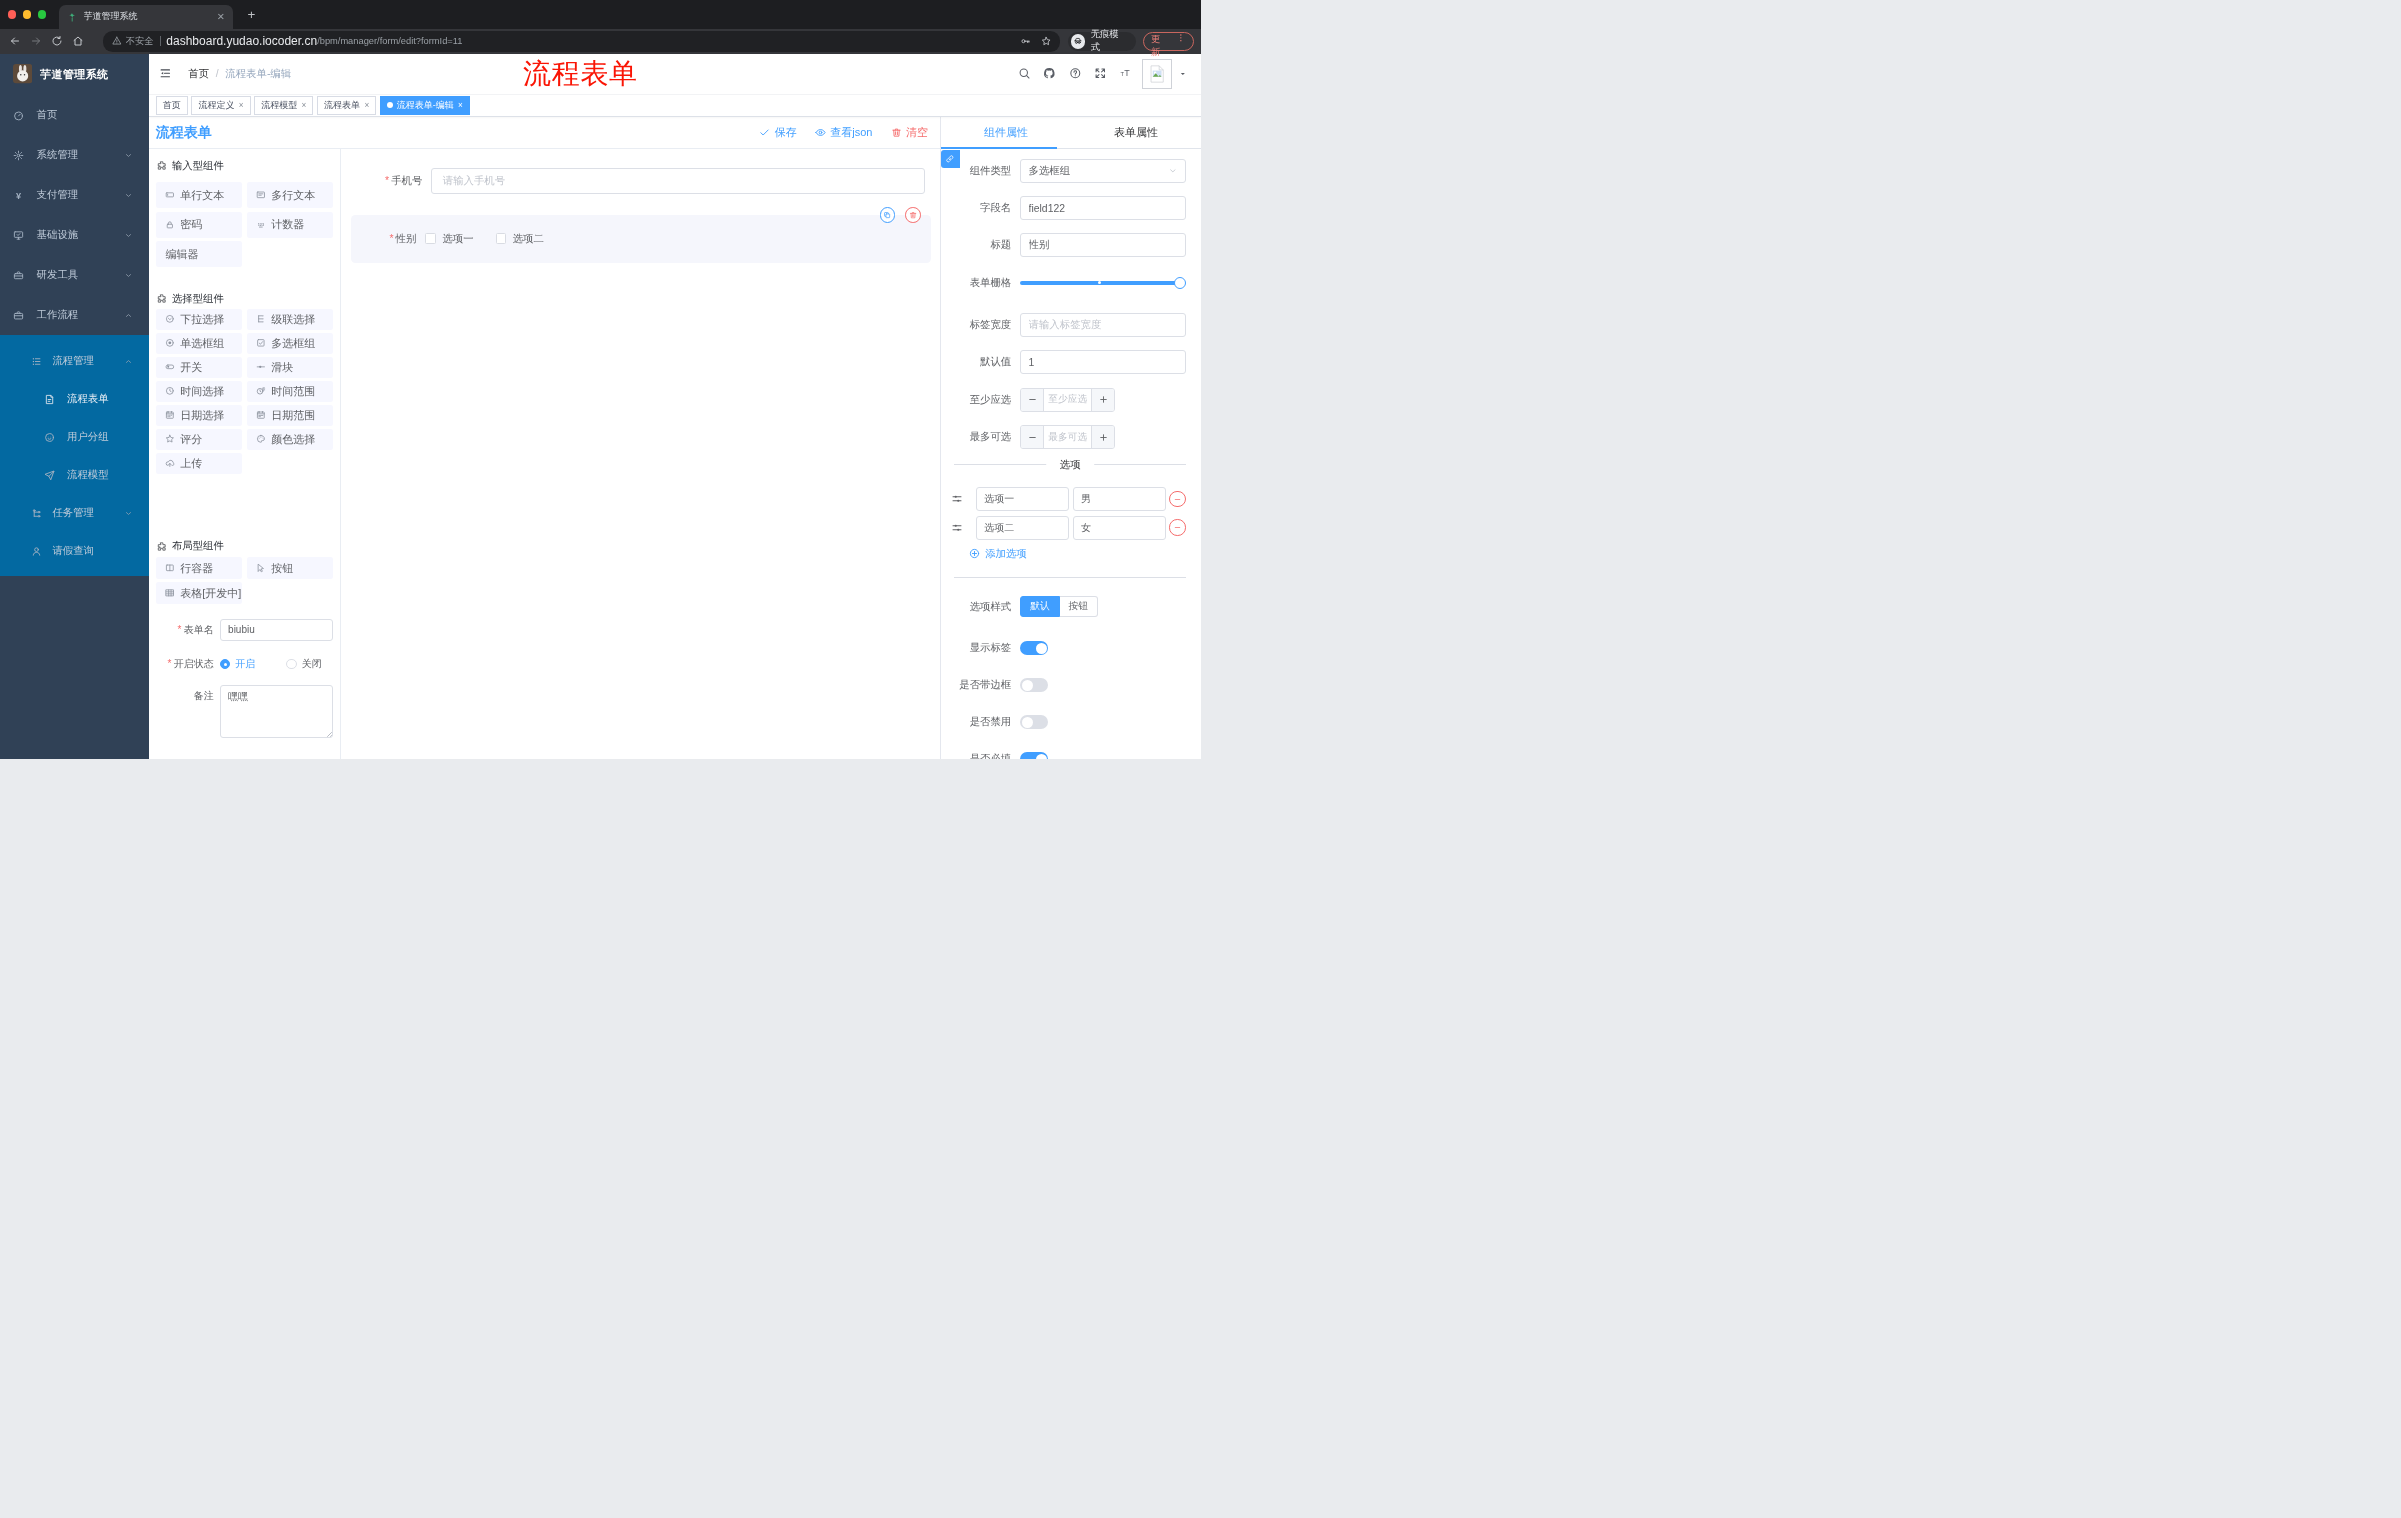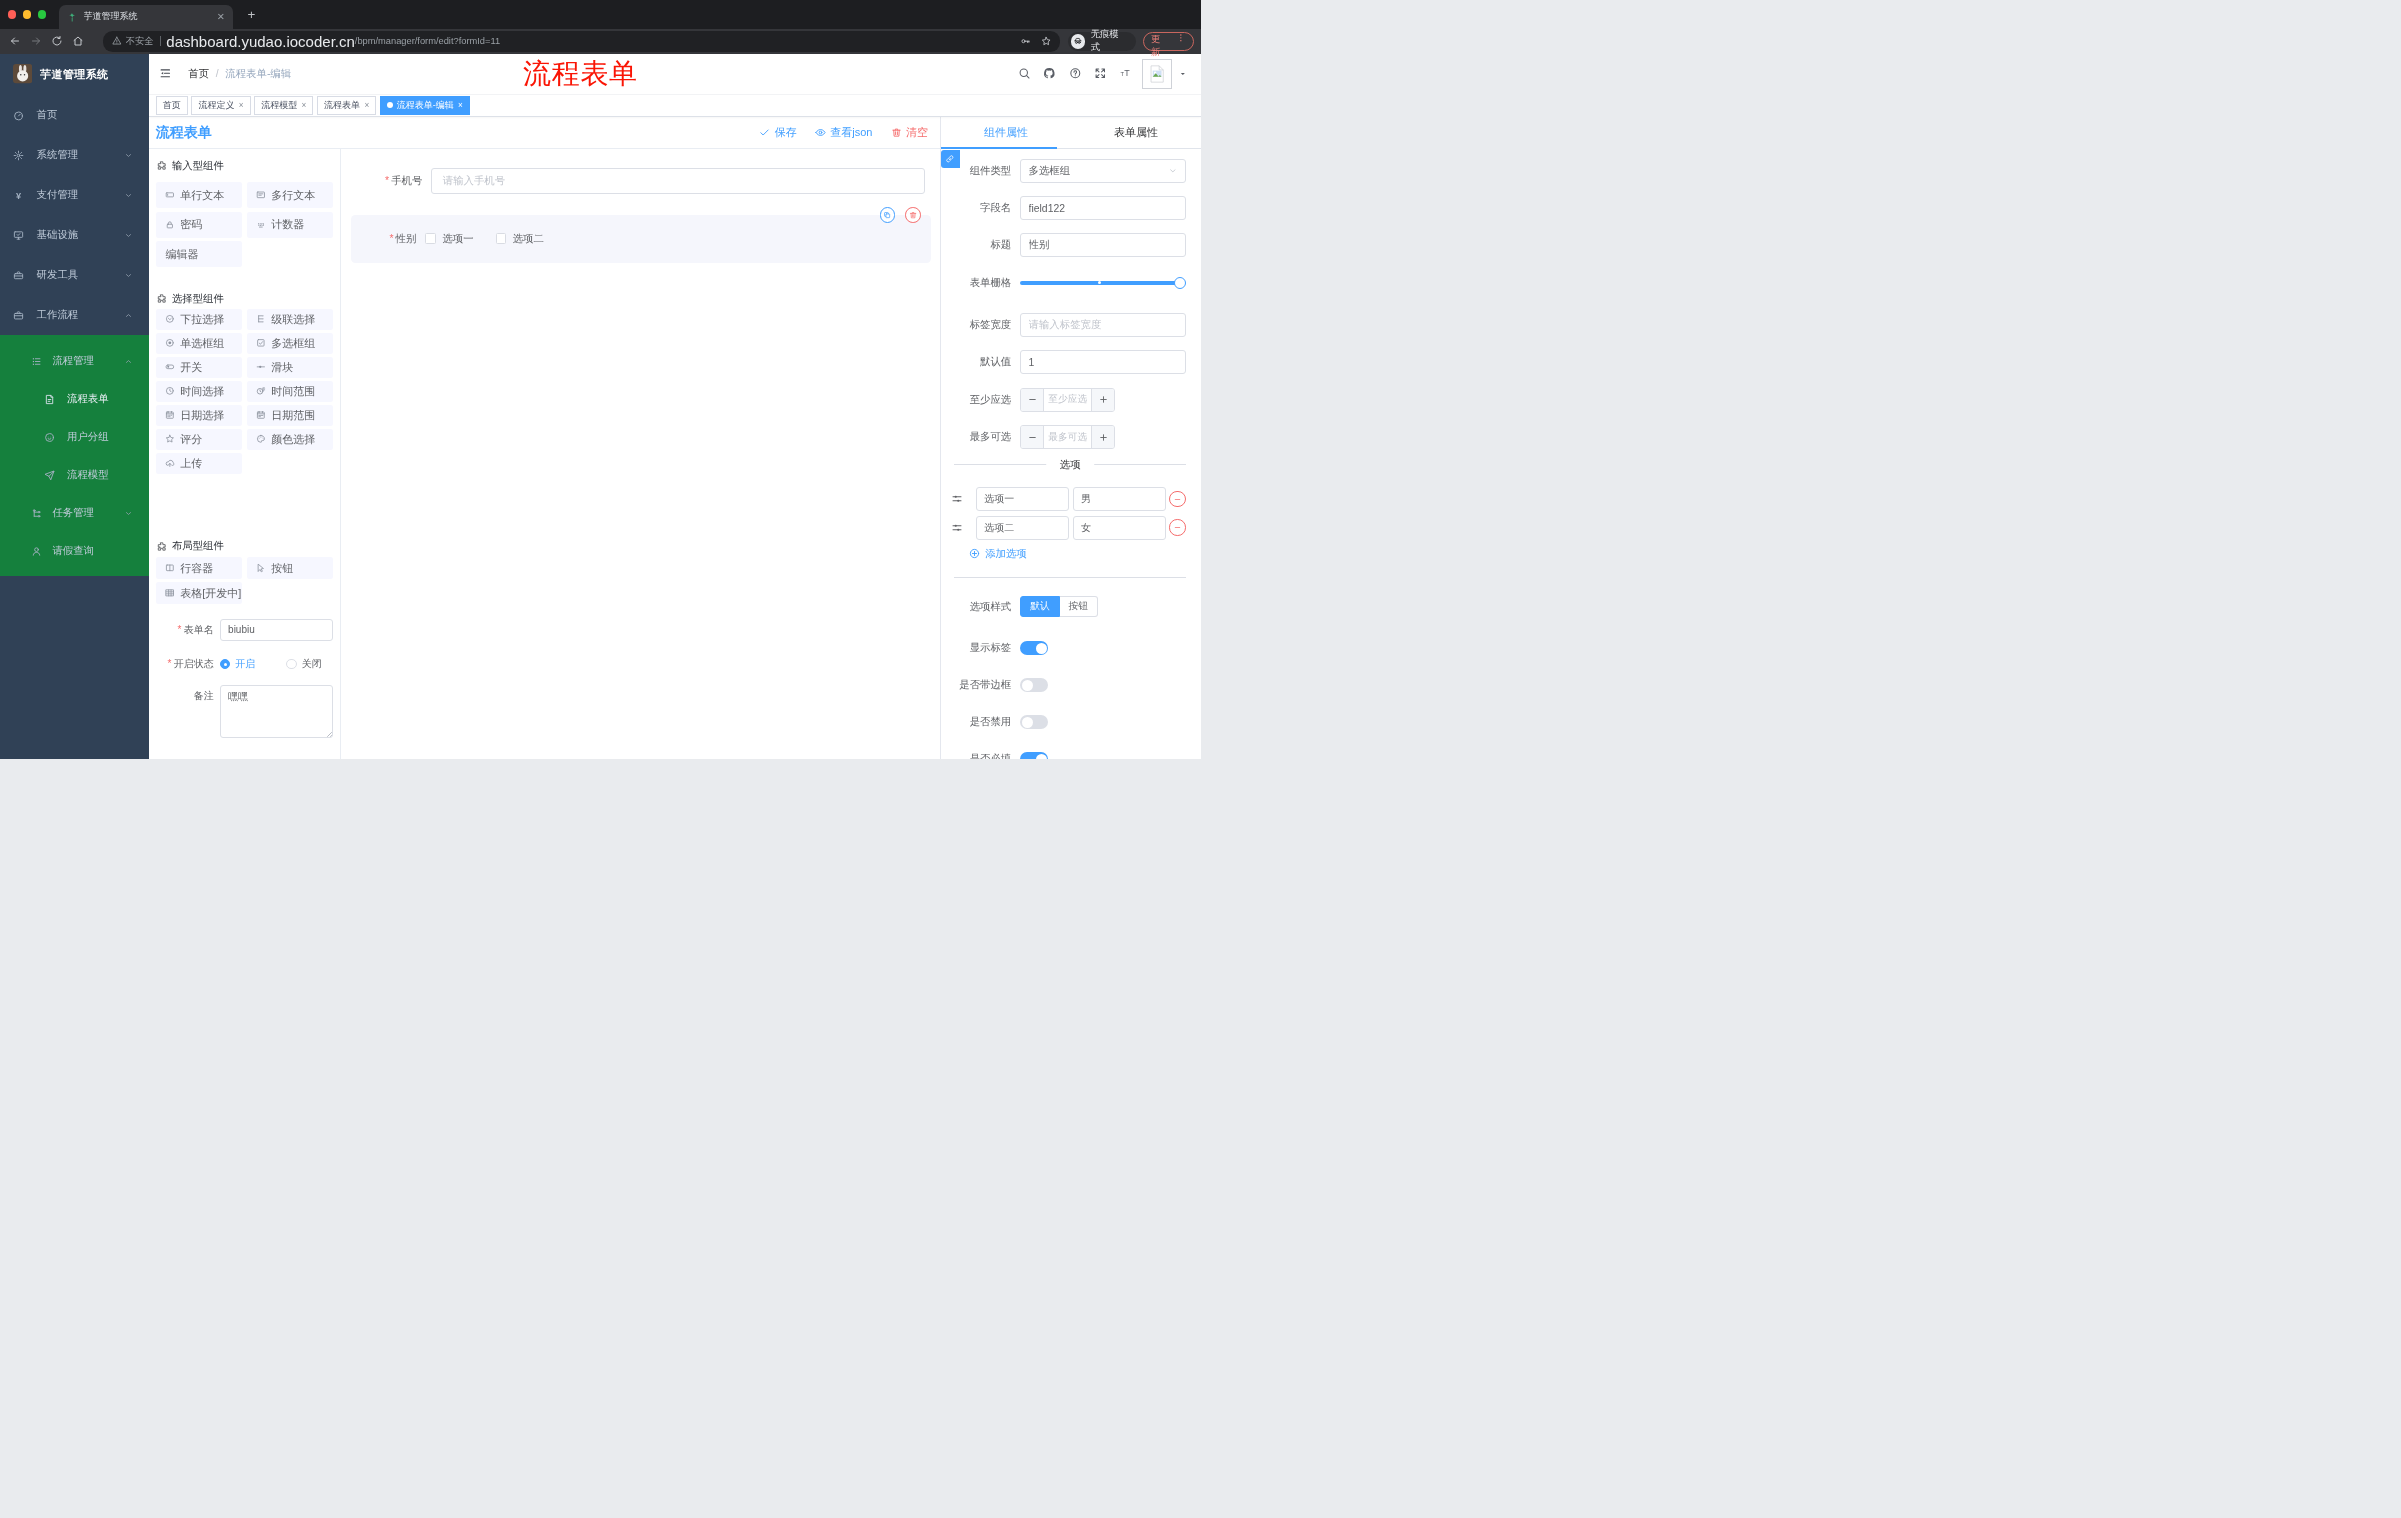--- a/index.html
+++ b/index.html
@@ -21,21 +21,21 @@
   .btab-title{flex:1;white-space:nowrap;overflow:hidden}
   .btab-x{color:#9aa0a6;font-size:9.7px}
   .newtab{position:absolute;left:243px;top:6px;color:#c0c3c7;font-size:13.4px;line-height:1;padding:2.2px 4.5px}
   .btoolbar{height:24.5px;background:#35363a;display:flex;align-items:center;padding:0 7.4px 0 9px}
   .navic{color:#c6c9cd;font-size:12px;margin-right:9px}
   .navic.dim{color:#77797d}
   .urlpill{width:959px;height:21px;background:#202124;border-radius:9.7px;display:flex;align-items:center;margin-left:10.4px;padding:0 9px}
   .secure-ic{color:#9aa0a6;font-size:9.7px;margin-right:3.7px}
   .secure-t{color:#9aa0a6;font-size:9.3px}
   .urlsep{width:0.7px;height:10.4px;background:#5f6368;margin:0 6px}
-  .host{color:#e8eaed;font-size:15px}
+  .host{color:#e8eaed;font-size:12px}
   .upath{color:#9aa0a6;font-size:9.3px}
   .pillspace{flex:1}
   .pill-ic{color:#c6c9cd;font-size:10.4px;margin-left:10.4px}
   .incog{height:19.3px;border-radius:9.7px;background:#2b2c2f;display:flex;align-items:center;gap:5.2px;padding:0 8.2px 0 3px;color:#e8eaed;font-size:9.3px;margin-left:7.4px}
   .incog-circ{width:15px;height:15px;border-radius:50%;background:#e8eaed;color:#202124;display:flex;align-items:center;justify-content:center;font-size:9.7px}
   .update{height:18.6px;border-radius:9.7px;border:0.7px solid #c9665e;color:#ec8079;display:flex;align-items:flex-start;gap:6px;padding:0 7.4px;font-size:9.3px;margin-left:6.7px}
   .update .icsp{font-size:9.7px}
 
   
   .sidebar{position:absolute;top:53px;left:0;width:149px;bottom:0;background:#304156;overflow:hidden;z-index:5}
@@ -43,21 +43,21 @@
   .logo-title{color:#fff;font-size:11px;font-weight:bold;letter-spacing:0.4px}
   .mi{display:flex;align-items:center;color:#bfcbd9;font-size:10.4px;position:relative;cursor:pointer}
   .mi.l1{height:40px;padding-left:12.6px}
   .mi.l2{height:38px;padding-left:30px}
   .mi.l3{height:38px;padding-left:43px}
   .mi .micon{font-size:11px;color:#a3b1c2;width:12px}
   .mi .lbl{margin-left:12px}
   .mi.l2 .lbl{margin-left:10.4px}
   .mi .chev{position:absolute;right:15.6px;font-size:9px;color:#97a4b3}
   .mi .chev.up .ic{transform:rotate(180deg)}
-  .submenu{background:#15803d;padding:7.4px 0 6px}
+  .submenu{background:#0369a1;padding:7.4px 0 6px}
   .mi.active{color:#e9eef5}
   .mi.active .micon{color:#d7e0ea}
 
   
   .appheader{position:absolute;top:53px;left:149px;right:0;height:42px;background:#fff;display:flex;align-items:center;border-bottom:0.7px solid #f2f3f5;z-index:4}
   .hamb{margin-left:9.7px;font-size:12.6px;color:#454a52}
   .crumb{margin-left:17px;font-size:10.4px;display:flex;align-items:center}
   .crumb-home{color:#303133;font-weight:500}
   .crumb-sep{color:#c0c4cc;margin:0 6.7px}
   .crumb-cur{color:#97a8be}

